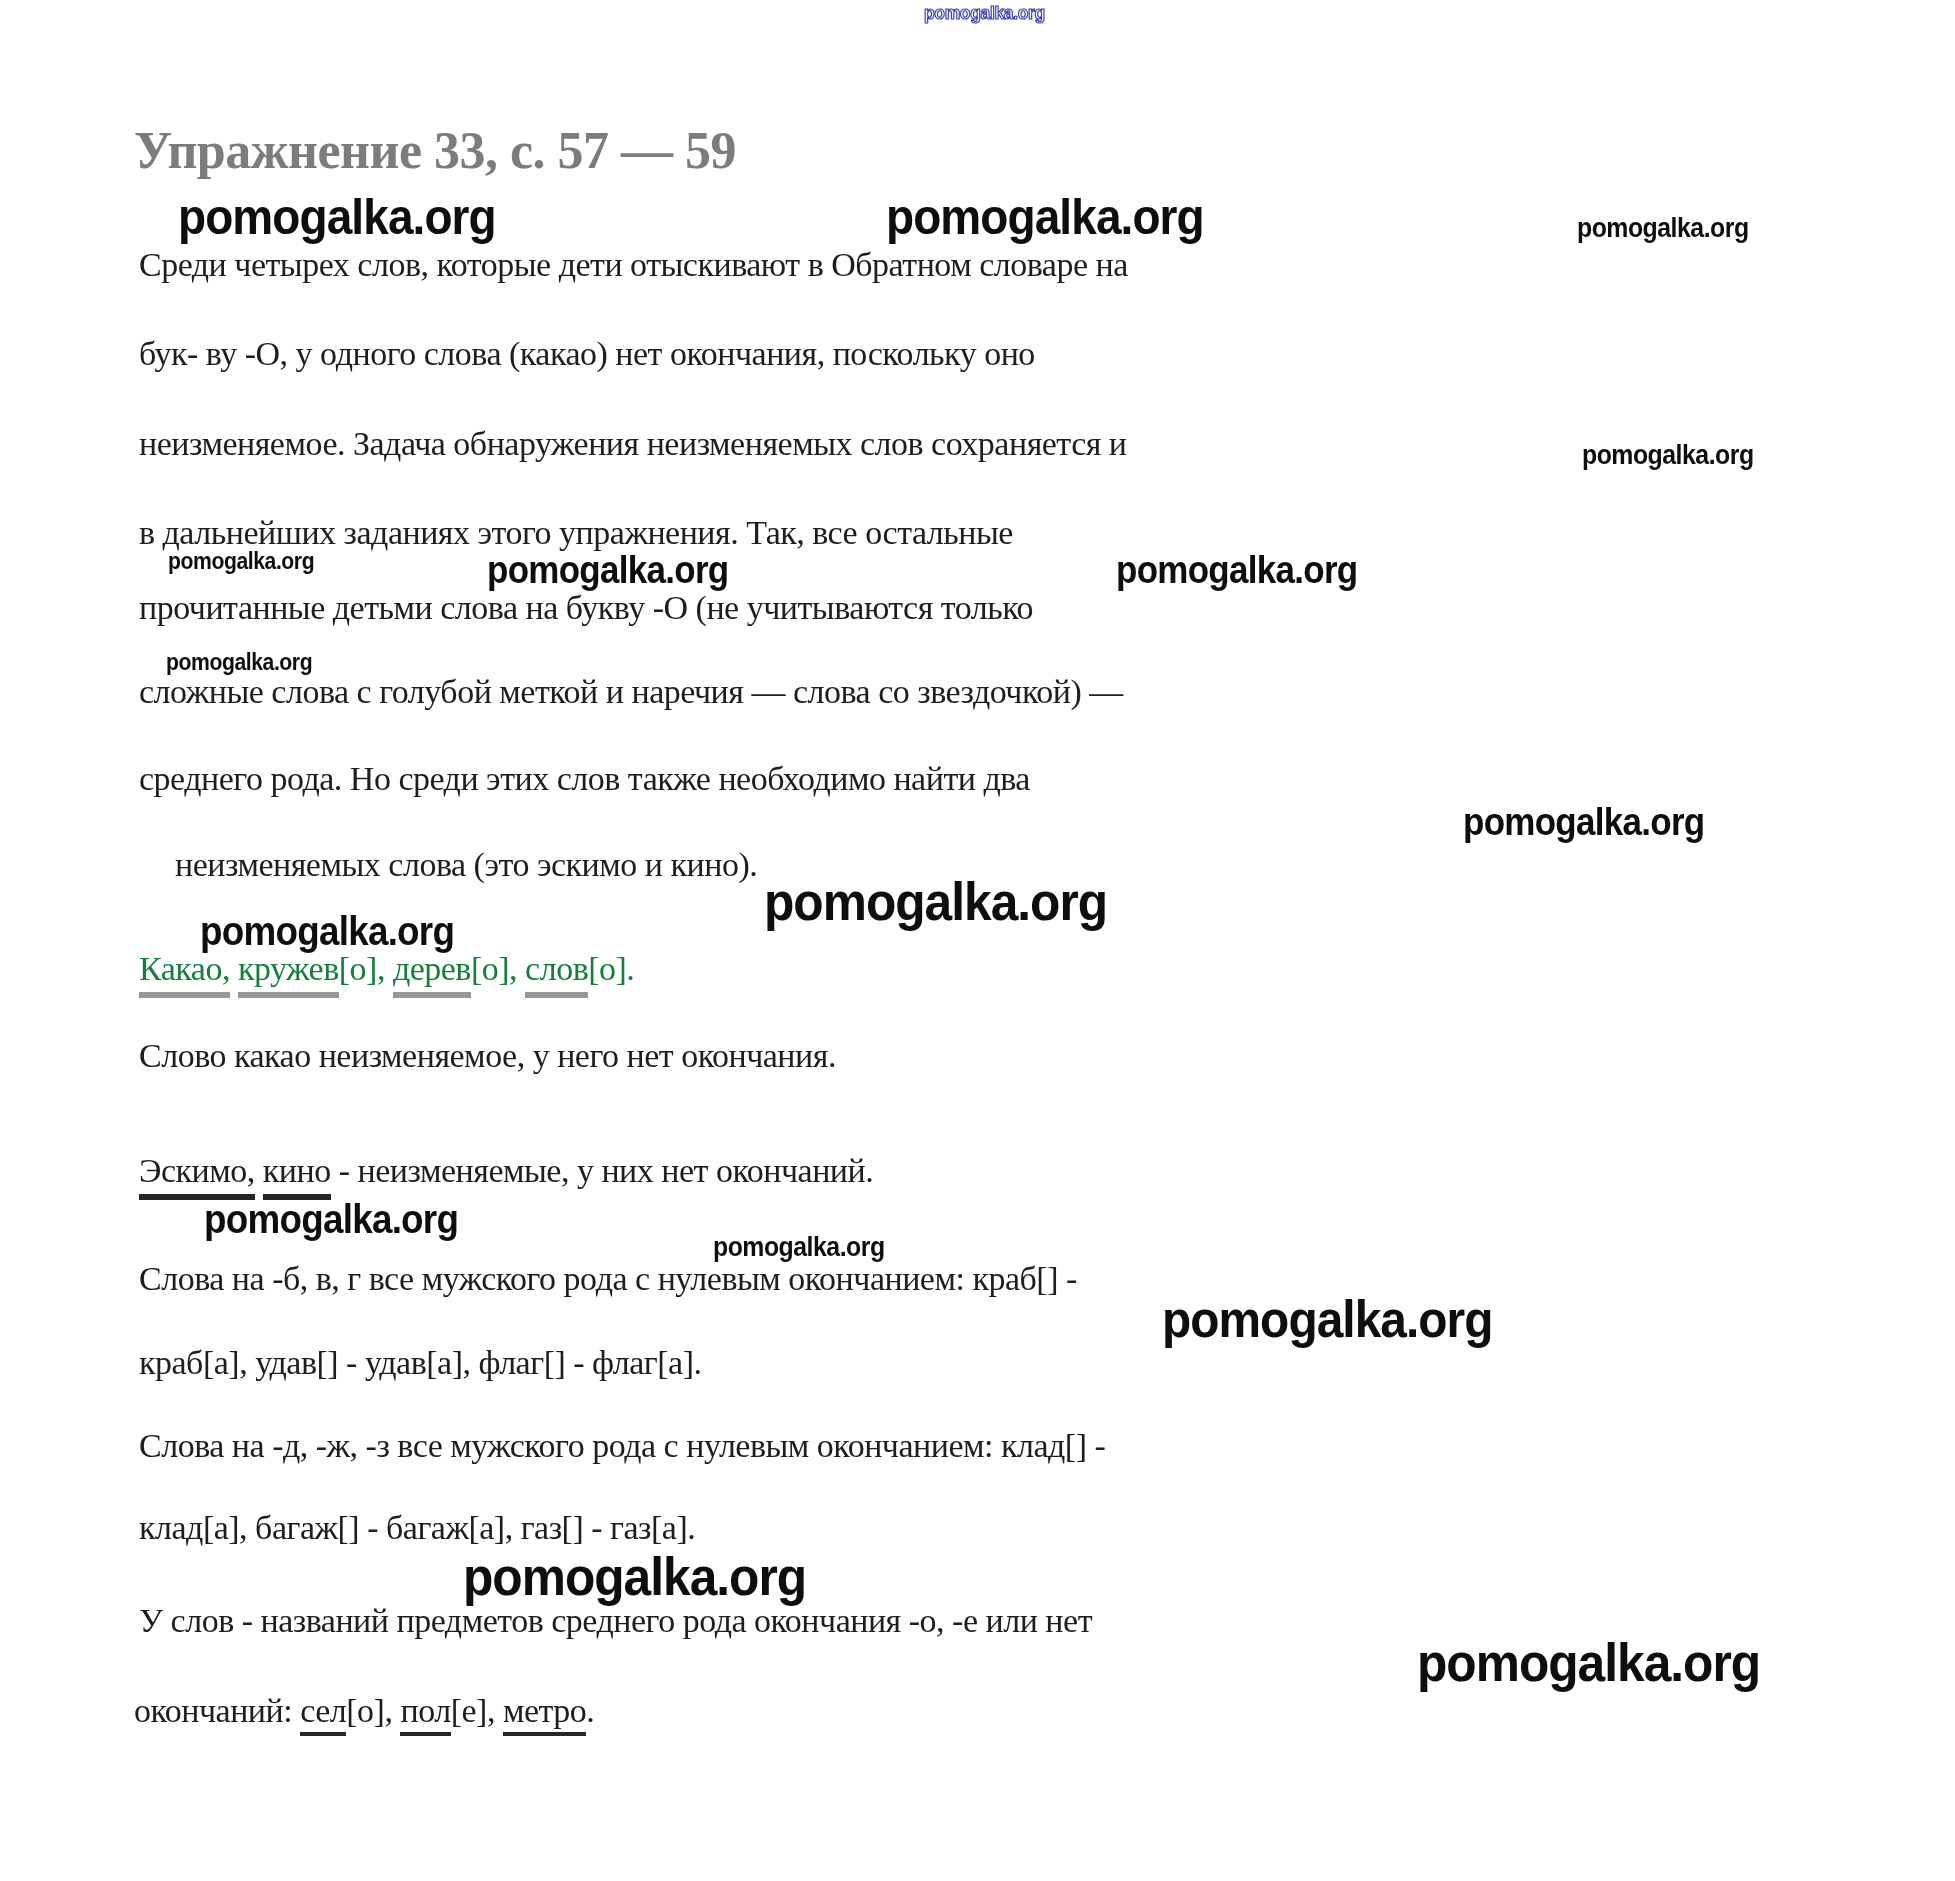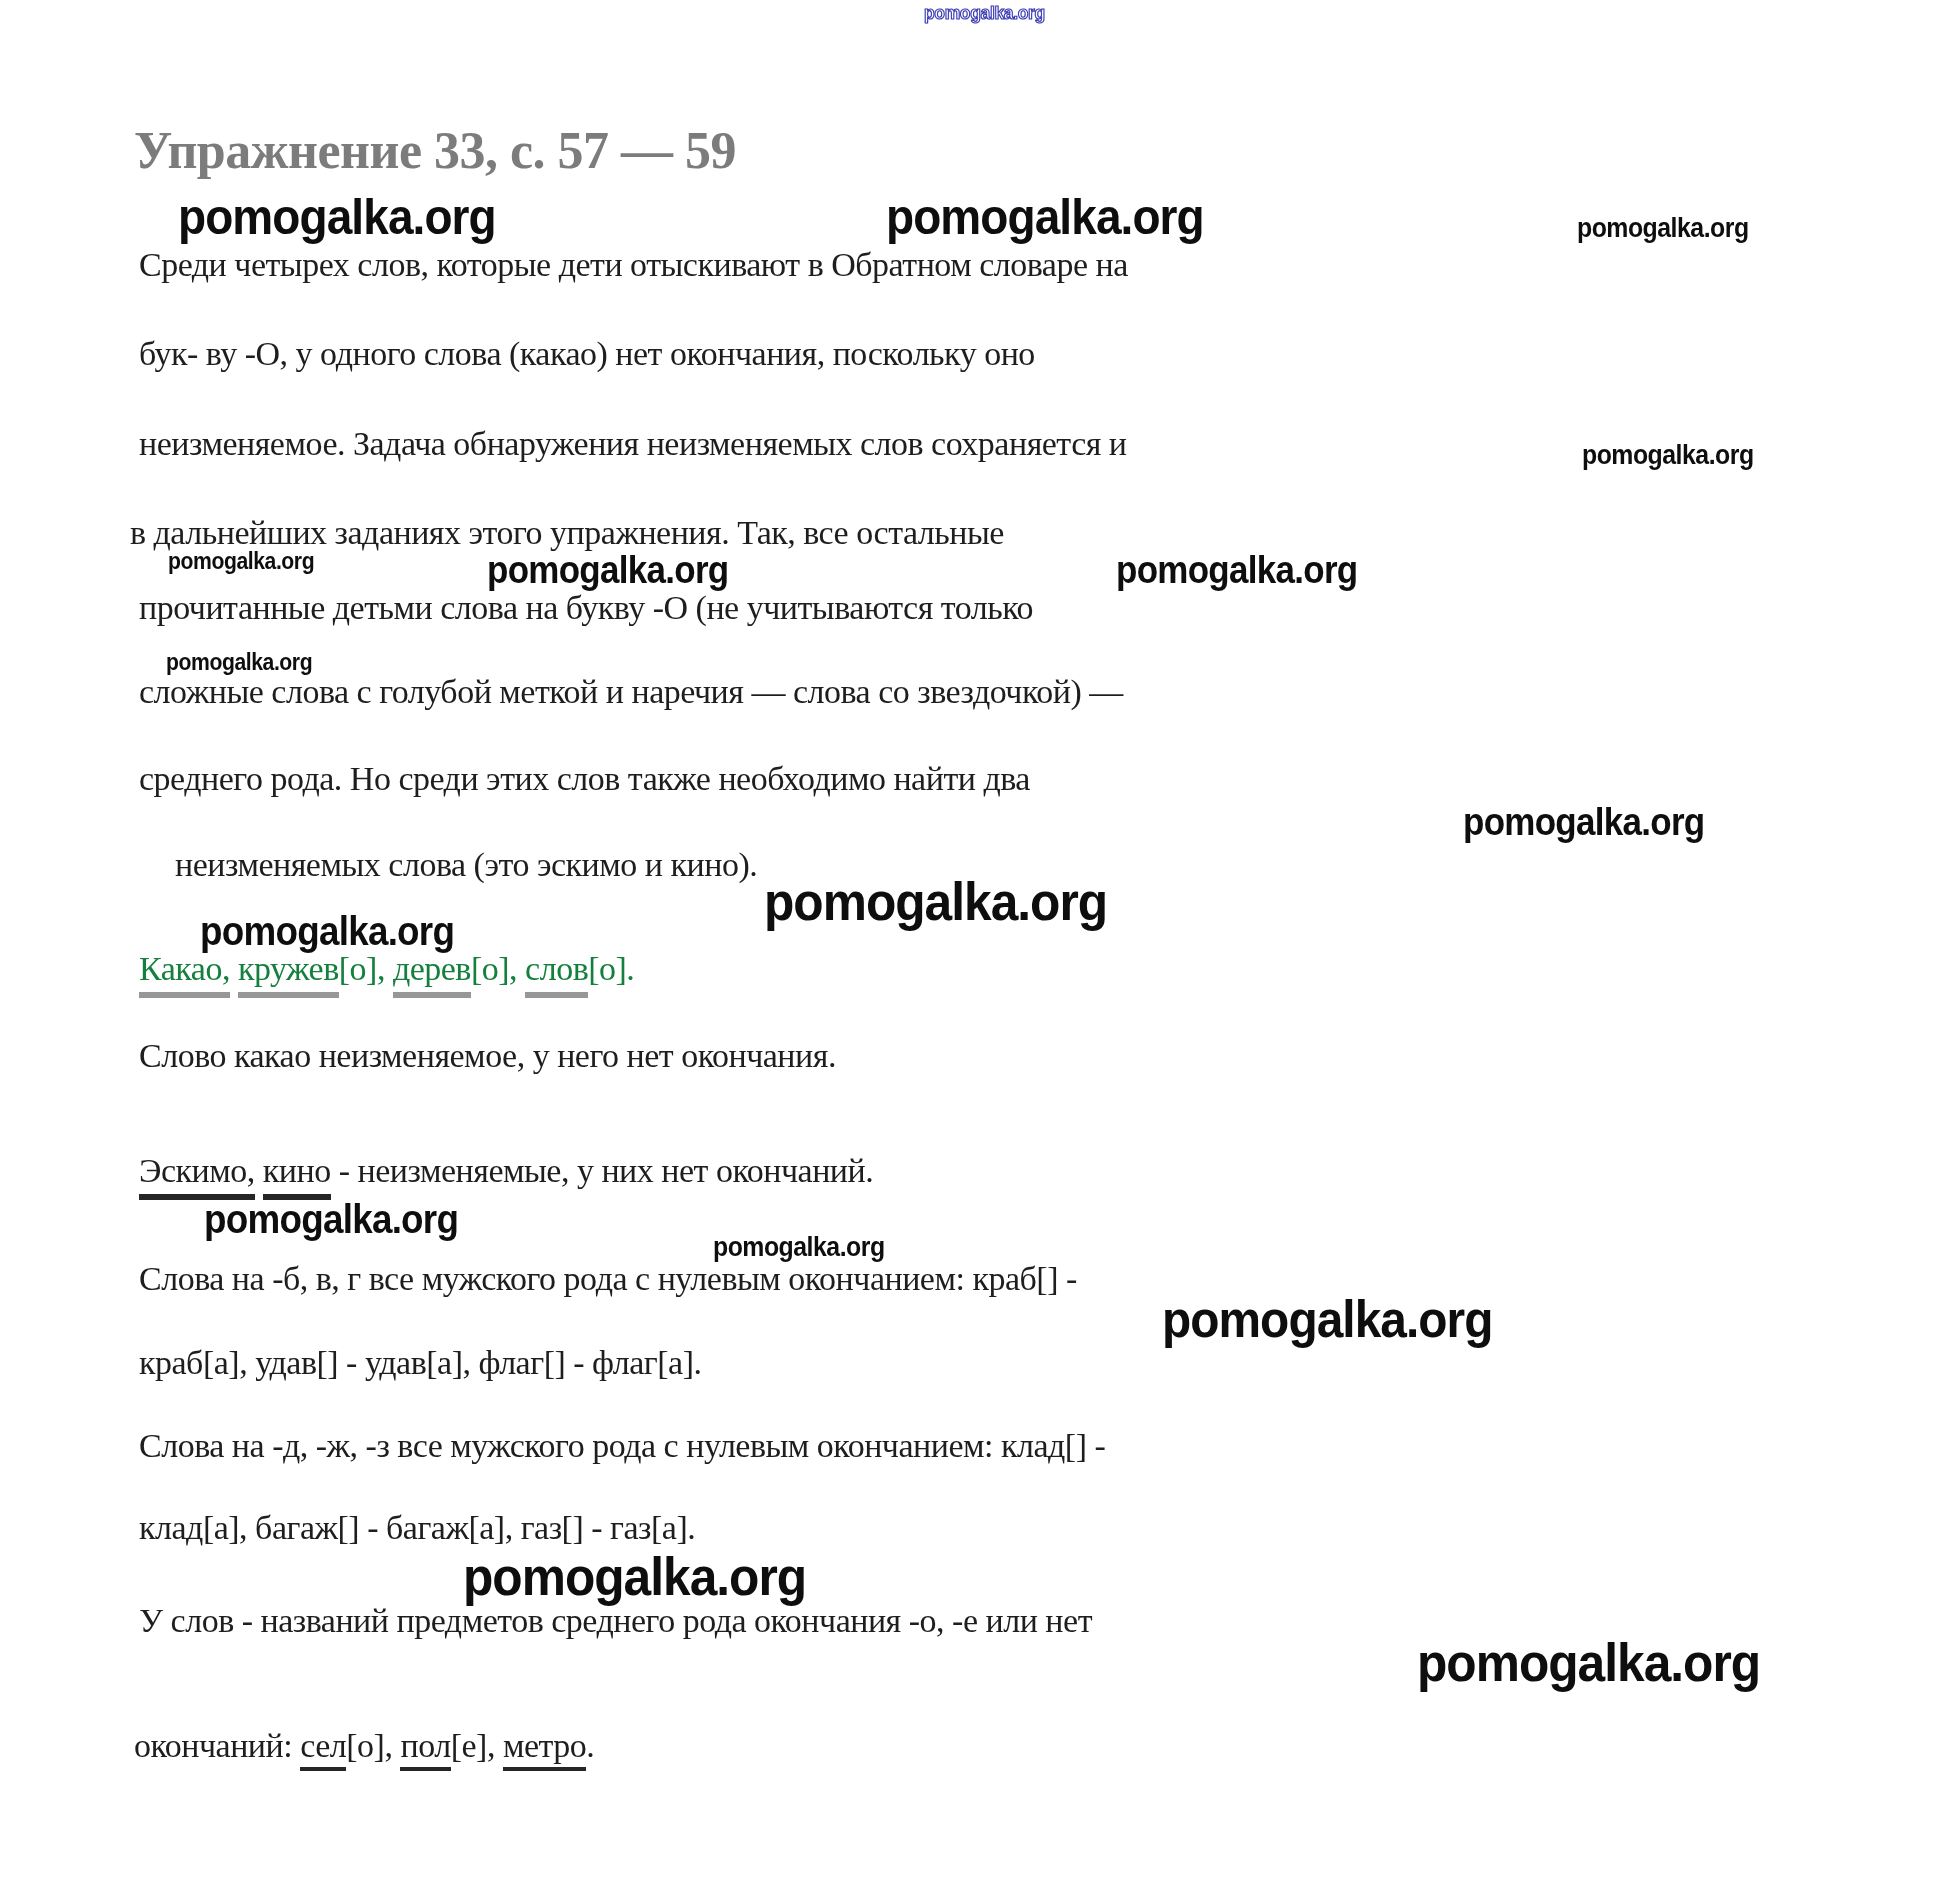--- a/index.html
+++ b/index.html
@@ -53,34 +53,34 @@
 </style>
 </head>
 <body>
 
 <div class="page">
   <h1 class="doc-header">Упражнение 33, с. 57 — 59</h1>
 
 <div class="line" style="left: 139px; top: 245px;"><span>Среди четырех слов, которые дети отыскивают в Обратном словаре на</span></div>
     <div class="line" style="left: 139px; top: 334px;"><span>бук- ву -О, у одного слова (какао) нет окончания, поскольку оно</span></div>
     <div class="line" style="left: 139px; top: 424px;"><span>неизменяемое. Задача обнаружения неизменяемых слов сохраняется и</span></div>
-    <div class="line" style="left: 130px; top: 513px;"><span>в дальнейших заданиях этого упражнения. Так, все остальные</span></div>
+    <div class="line" style="left: 139px; top: 513px;"><span>в дальнейших заданиях этого упражнения. Так, все остальные</span></div>
     <div class="line" style="left: 139px; top: 588px;"><span>прочитанные детьми слова на букву -О (не учитываются только</span></div>
     <div class="line" style="left: 139px; top: 672px;"><span>сложные слова с голубой меткой и наречия — слова со звездочкой) —</span></div>
     <div class="line" style="left: 139px; top: 759px;"><span>среднего рода. Но среди этих слов также необходимо найти два</span></div>
     <div class="line" style="left: 139px; top: 845px; margin-left: 36px;"><span>неизменяемых слова (это эскимо и кино).</span></div>
     <div class="line gray u-gray" style="left: 139px; top: 949px;"><span class="u">Какао,</span><span> </span><span class="u">кружев</span><span>[о], </span><span class="u">дерев</span><span>[о], </span><span class="u">слов</span><span>[о].</span></div>
     <div class="line" style="left: 139px; top: 1036px;"><span>Слово какао неизменяемое, у него нет окончания.</span></div>
     <div class="line u-thick" style="left: 139px; top: 1151px;"><span class="u">Эскимо,</span><span> </span><span class="u">кино</span><span> - неизменяемые, у них нет окончаний.</span></div>
     <div class="line" style="left: 139px; top: 1259px;"><span>Слова на -б, в, г все мужского рода с нулевым окончанием: краб[] -</span></div>
     <div class="line" style="left: 139px; top: 1343px;"><span>краб[а], удав[] - удав[а], флаг[] - флаг[а].</span></div>
     <div class="line" style="left: 139px; top: 1426px;"><span>Слова на -д, -ж, -з все мужского рода с нулевым окончанием: клад[] -</span></div>
     <div class="line" style="left: 139px; top: 1508px;"><span>клад[а], багаж[] - багаж[а], газ[] - газ[а].</span></div>
     <div class="line" style="left: 139px; top: 1601px;"><span>У слов - названий предметов среднего рода окончания -о, -е или нет</span></div>
-    <div class="line u-thin" style="left: 134px; top: 1691px; margin-top: 35px;"><span>окончаний: </span><span class="u">сел</span><span>[о], </span><span class="u">пол</span><span>[е], </span><span class="u">метро</span><span>.</span></div>
+    <div class="line u-thin" style="left: 134px; top: 1691px;"><span>окончаний: </span><span class="u">сел</span><span>[о], </span><span class="u">пол</span><span>[е], </span><span class="u">метро</span><span>.</span></div>
     <div class="wm wm-outline" style="left: 924px; top: 2.9px; font-size: 19px;">pomogalka.org</div>
     <div class="wm" style="left: 178px; top: 192px; font-size: 50px;">pomogalka.org</div>
     <div class="wm" style="left: 886px; top: 192px; font-size: 50px;">pomogalka.org</div>
     <div class="wm" style="left: 1577px; top: 215px; font-size: 27px;">pomogalka.org</div>
     <div class="wm" style="left: 1582px; top: 442px; font-size: 27px;">pomogalka.org</div>
     <div class="wm" style="left: 168px; top: 550px; font-size: 23px;">pomogalka.org</div>
     <div class="wm" style="left: 487px; top: 551px; font-size: 38px;">pomogalka.org</div>
     <div class="wm" style="left: 1116px; top: 551px; font-size: 38px;">pomogalka.org</div>
     <div class="wm" style="left: 166px; top: 651px; font-size: 23px;">pomogalka.org</div>
     <div class="wm" style="left: 1463px; top: 803px; font-size: 38px;">pomogalka.org</div>

